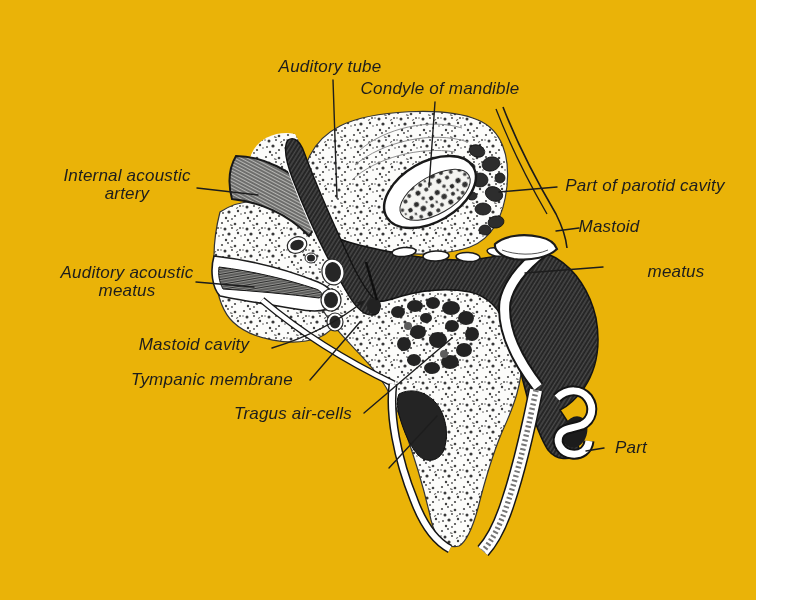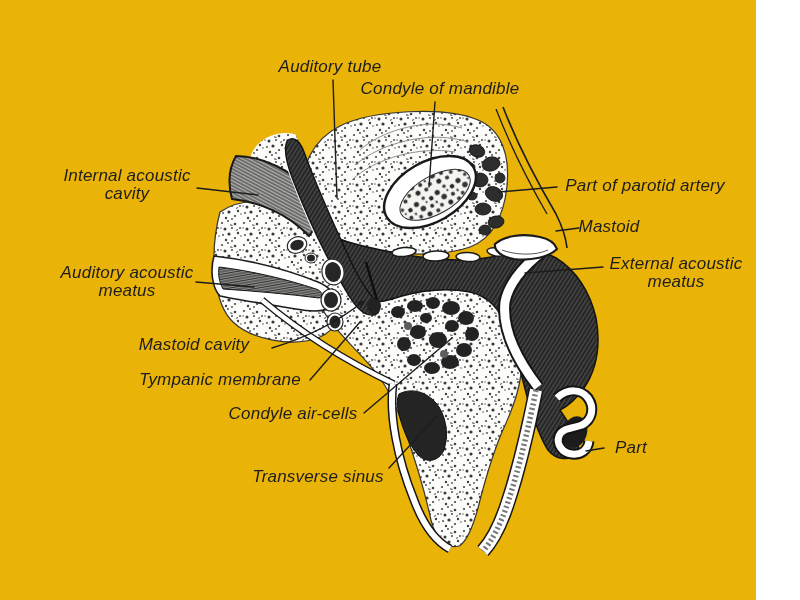--- a/index.html
+++ b/index.html
@@ -218,30 +218,28 @@
     <line x1="364" y1="413" x2="452" y2="338"></line>
     <line x1="389" y1="468" x2="437" y2="416"></line>
     <line x1="604" y1="448" x2="586" y2="451"></line>
   </g>
 </svg>
 
   <div class="lbl" style="left:330px;top:67px">Auditory tube</div>
   <div class="lbl" style="left:440px;top:89px">Condyle of mandible</div>
   <div class="lbl" style="left:127px;top:184px">
     <div>Internal acoustic</div>
-    <div>cavity</div>
+    <div>artery</div>
   </div>
   <div class="lbl" style="left:127px;top:281px">
     <div>Auditory acoustic</div>
     <div>meatus</div>
   </div>
-  <div class="lbl" style="left:645px;top:186px">Part of parotid artery</div>
+  <div class="lbl" style="left:645px;top:186px">Part of parotid cavity</div>
   <div class="lbl" style="left:609px;top:227px">Mastoid</div>
   <div class="lbl" style="left:676px;top:272px">
-    <div>External acoustic</div>
     <div>meatus</div>
   </div>
   <div class="lbl" style="left:194px;top:345px">Mastoid cavity</div>
-  <div class="lbl" style="left:220px;top:380px">Tympanic membrane</div>
-  <div class="lbl" style="left:293px;top:414px">Condyle air-cells</div>
-  <div class="lbl" style="left:318px;top:477px">Transverse sinus</div>
+  <div class="lbl" style="left:212px;top:380px">Tympanic membrane</div>
+  <div class="lbl" style="left:293px;top:414px">Tragus air-cells</div>
   <div class="lbl" style="left:631px;top:448px">Part</div>
 </div>
 
 </body></html>

